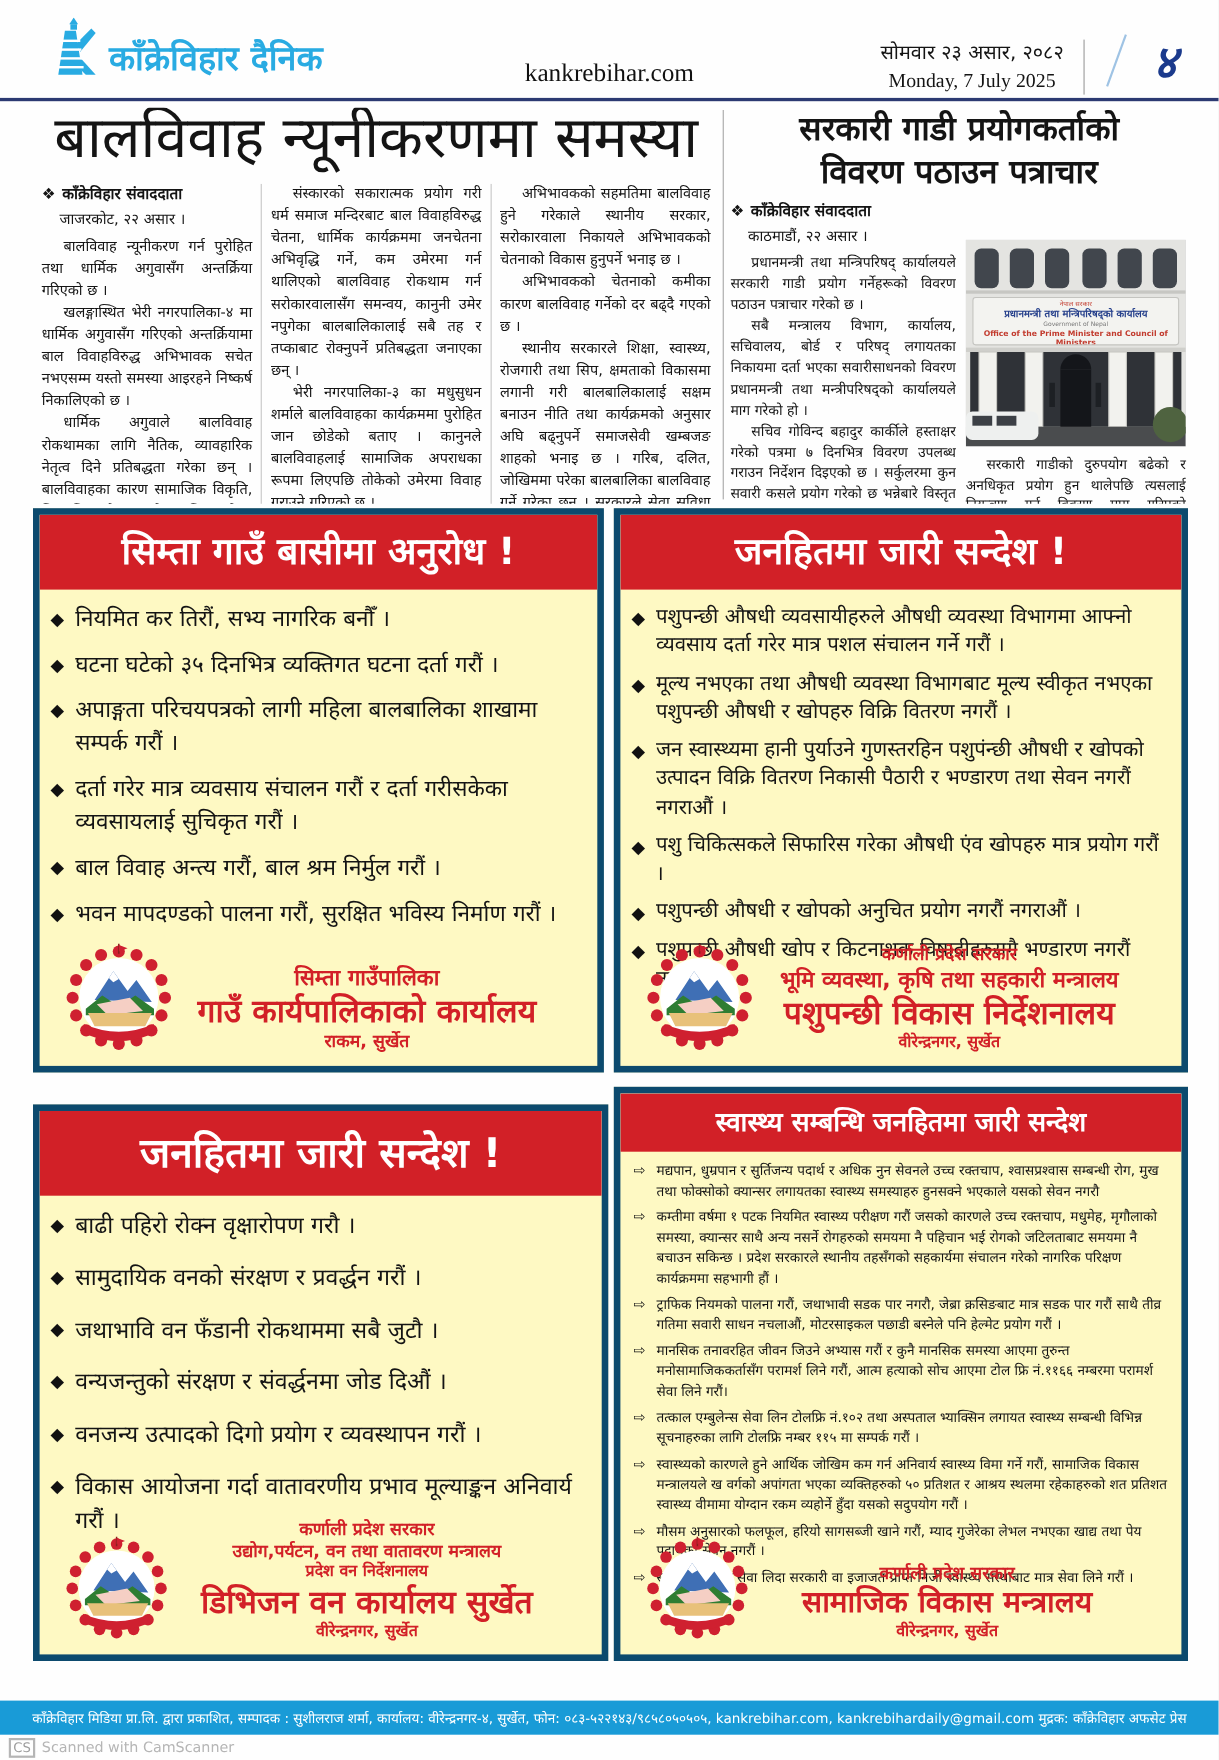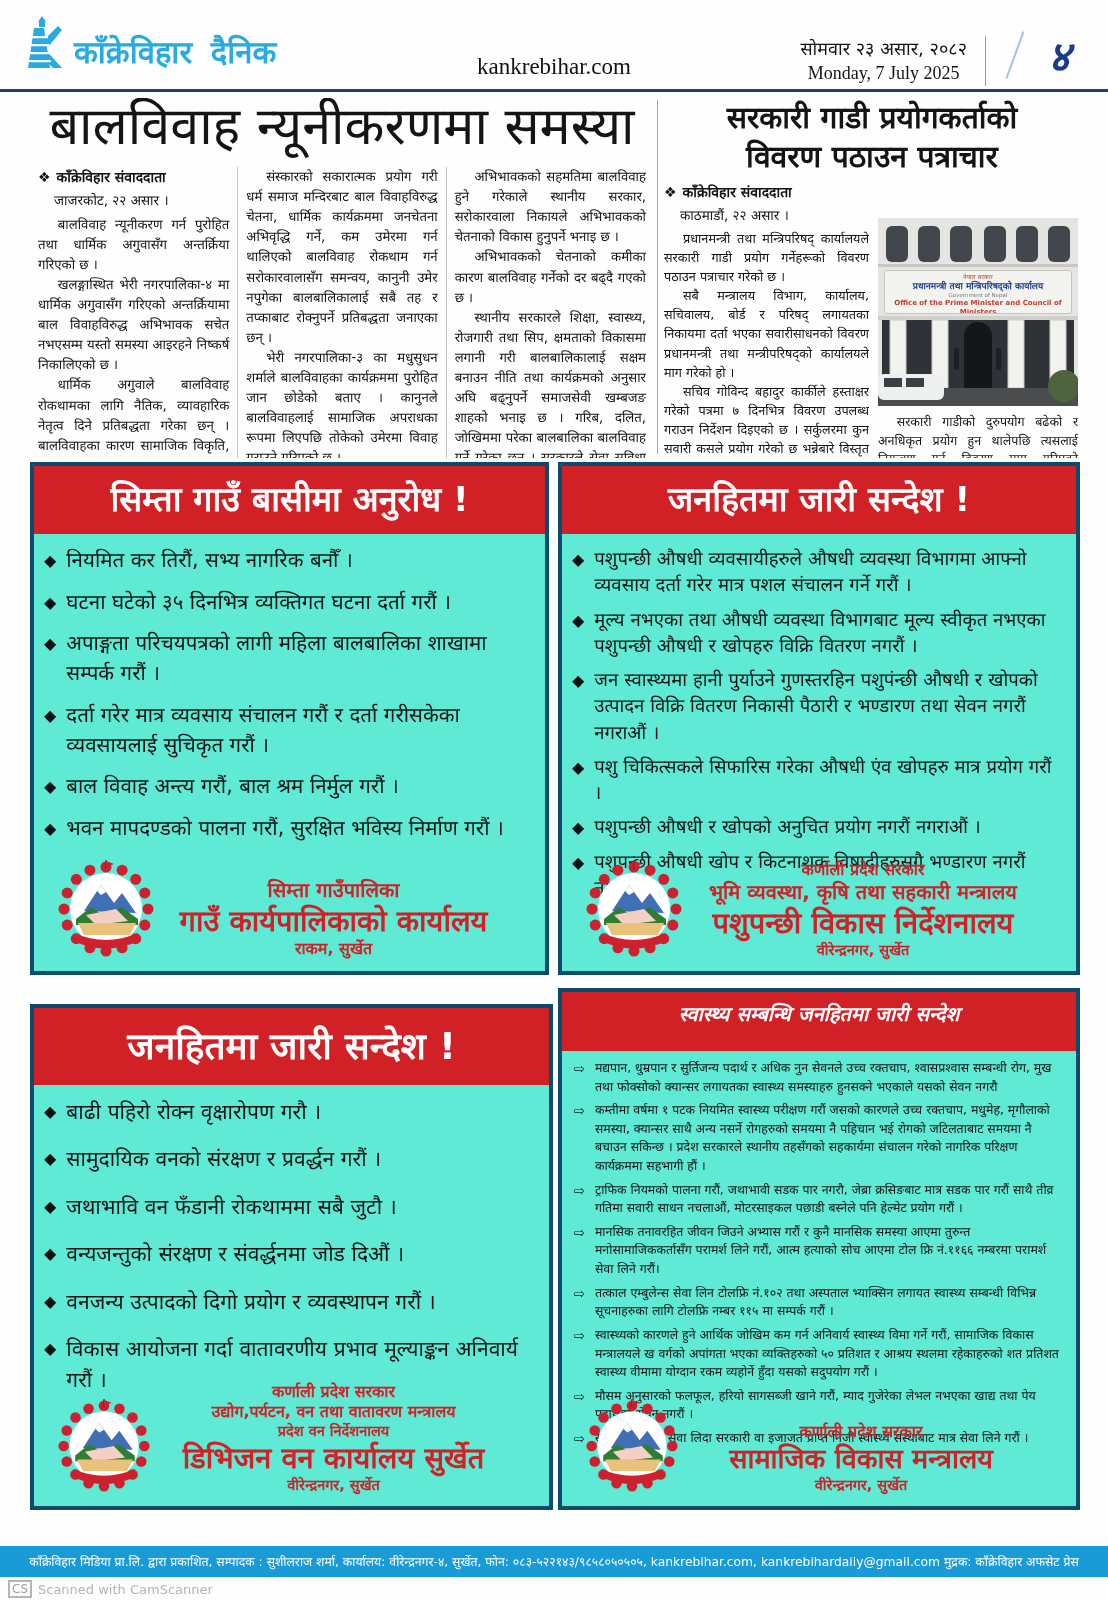--- a/index.html
+++ b/index.html
@@ -1,21 +1,21 @@
 <!DOCTYPE html>
 <html><head>
 <meta charset="utf-8">
 <style>
   html,body{margin:0;padding:0;background:#e9e9e9;}
   .page{position:relative;width:1108px;height:1600px;background:#fefefe;overflow:hidden;
         font-family:"DejaVu Sans",sans-serif;color:#141414;margin:0 auto;}
 
   
   .hdr{position:absolute;left:0;top:0;width:1108px;height:92px;border-bottom:3px solid #2c3a72;box-sizing:border-box;}
-  .brand{position:absolute;left:24px;top:16px;display:flex;align-items:flex-end;gap:10px;font-family:Liberation Mono, monospace;}
+  .brand{position:absolute;left:49px;top:16px;display:flex;align-items:flex-end;gap:10px;}
   .brand-name{color:#29abe2;font-size:31px;font-weight:bold;line-height:1;}
   .site{position:absolute;left:0;width:1108px;text-align:center;top:54px;
         font-family:"Liberation Serif",serif;font-size:23px;color:#111;}
   .dates{position:absolute;right:122px;top:36px;text-align:center;line-height:1.4;border-right:1px solid #999;padding-right:18px;}
   .date-np{font-size:18px;}
   .date-en{font-family:"Liberation Serif",serif;font-size:18px;}
   .pageno{position:absolute;right:38px;top:26px;color:#1b3a8c;font-size:42px;font-weight:bold;font-style:italic;}
   .pageno-slash{position:absolute;right:92px;top:30px;width:2px;height:50px;background:#9fc3e4;transform:rotate(20deg);}
 
   
@@ -38,29 +38,29 @@
   .photo-box{position:relative;width:200px;height:188px;background:#d7d8d6;overflow:hidden;}
   .photo-sign{position:absolute;left:6px;top:52px;right:6px;height:44px;background:#f3f3f0;
               border:1px solid #c4c4c0;border-radius:3px;text-align:center;padding-top:2px;box-sizing:border-box;overflow:hidden;}
   .sign-top{font-size:6px;color:#c23b2e;line-height:1.3;}
   .sign-np{font-size:9px;color:#27418c;font-weight:bold;line-height:1.3;}
   .sign-gov{font-size:5.5px;color:#777;line-height:1.2;}
   .sign-en{font-size:7px;color:#c23b2e;font-weight:bold;line-height:1.3;}
   .photo-cap{font-size:12.5px;line-height:1.48;text-align:justify;margin-top:7px;text-indent:1.5em;}
 
   
-  .nbox{position:absolute;border:4px solid #0c4a6e;background:#5eead4;box-sizing:border-box;overflow:hidden;}
+  .nbox{position:absolute;border:6px solid #0c4a6e;background:#fef9c3;box-sizing:border-box;overflow:hidden;}
   .nbox-head{background:#d22027;color:#fff;text-align:center;font-weight:700;}
   .box1{left:30px;top:462px;width:519px;height:513px;}
   .box2{left:558px;top:462px;width:522px;height:513px;}
   .box3{left:30px;top:1004px;width:523px;height:506px;}
   .box4{left:558px;top:988px;width:522px;height:522px;}
   .box1 .nbox-head,.box2 .nbox-head{font-size:34px;padding:9px 0 13px;}
   .box3 .nbox-head{font-size:37px;padding:11px 0 15px;}
-  .box4 .nbox-head{font-size:20px;padding:8px 0 24px;font-style:italic;}
+  .box4 .nbox-head{font-size:24px;padding:8px 0 12px;}
   .bullets{list-style:none;margin:12px 0 0;padding:0 12px 0 10px;}
   .bullets li{display:flex;gap:10px;line-height:1.45;}
   .b-mark{flex:0 0 auto;margin-top:3px;}
   .box1 .bullets li{font-size:20.5px;margin-bottom:12px;}
   .box2 .bullets li{font-size:18.5px;margin-bottom:8px;line-height:1.42;}
   .box3 .bullets li{font-size:21px;margin-bottom:17px;}
   .box1 .b-mark,.box2 .b-mark,.box3 .b-mark{font-size:16px;color:#111;}
   .box4 .bullets{margin-top:8px;padding:0 12px;}
   .box4 .bullets li{font-size:12.4px;margin-bottom:5px;line-height:1.5;}
   .box4 .b-mark{font-size:13px;margin-top:0;}

